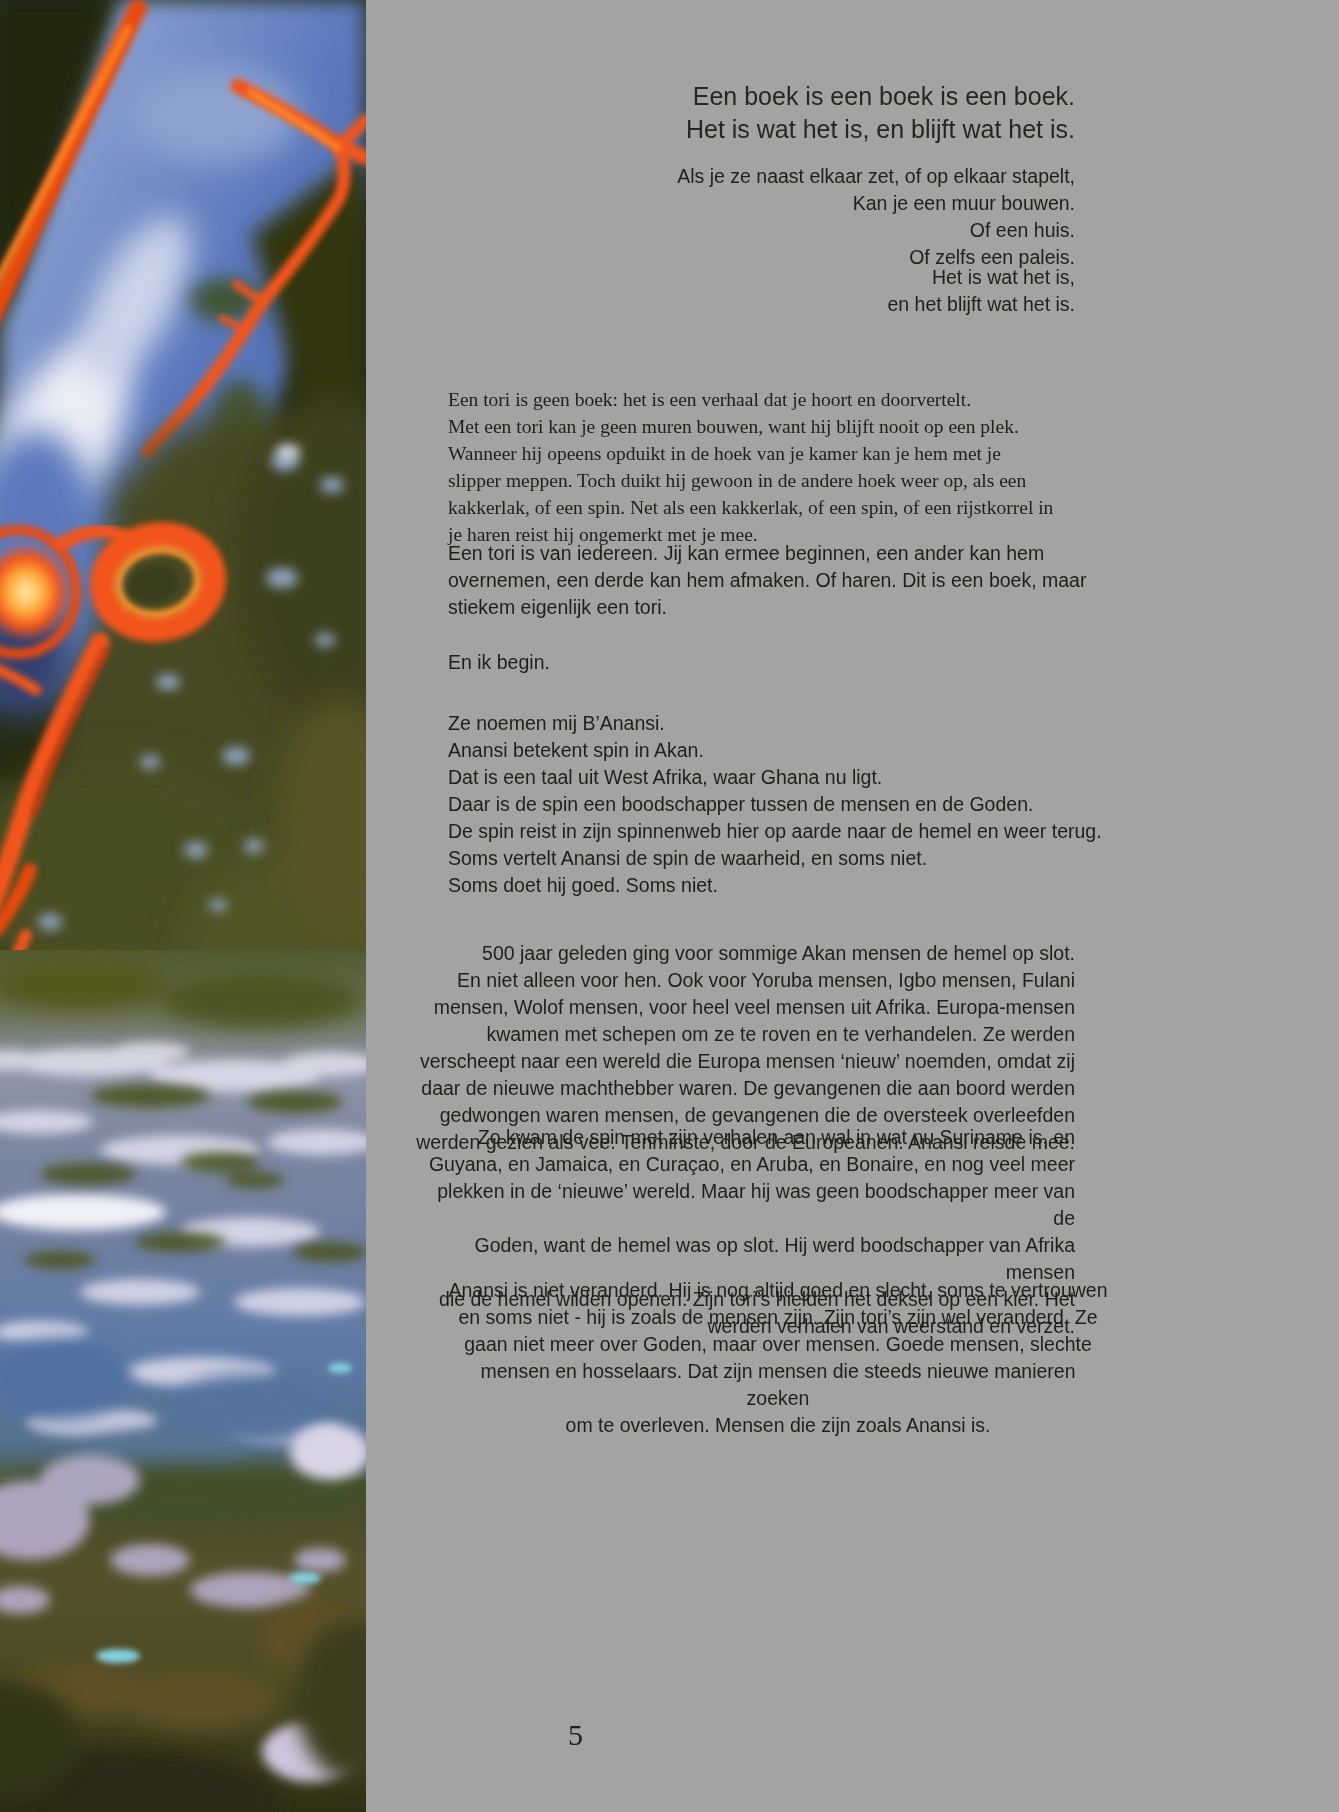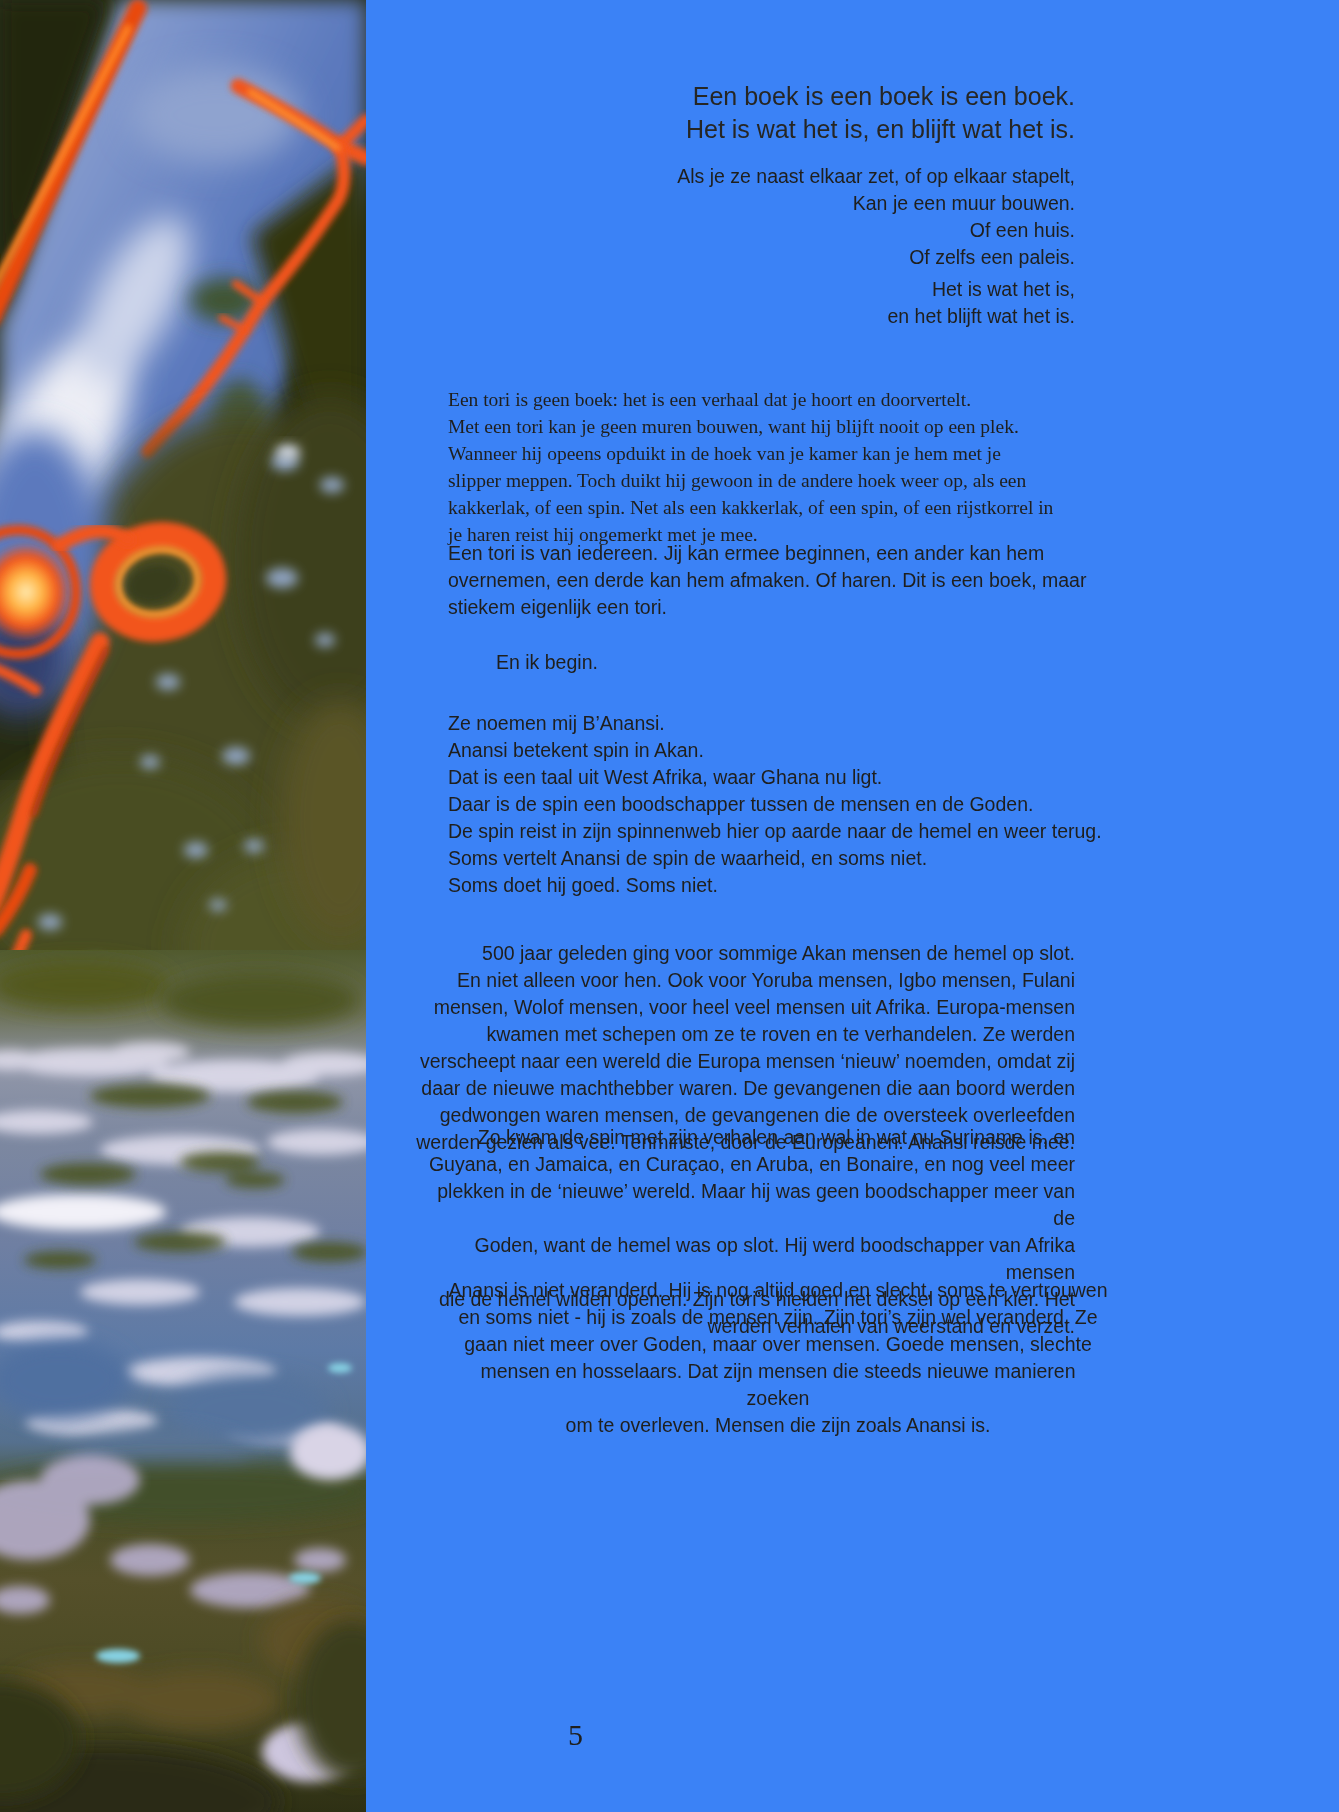--- a/index.html
+++ b/index.html
@@ -1,19 +1,19 @@
 <!DOCTYPE html>
 <html><head>
 <meta charset="utf-8">
 <style>
   html,body { margin:0; padding:0; background:#888; }
   .page {
     position:relative;
     width:1339px; height:1812px;
-    background:#3b82f6;
+    background:#a3a3a3;
     overflow:hidden;
     font-family:"Liberation Sans", sans-serif;
   }
   .artwork-wrap {
     position:absolute; left:0; top:0; width:366px; height:1812px;
     overflow:hidden;
   }
   .artwork-wrap svg { display:block; }
   .txt {
     position:absolute;
@@ -210,35 +210,35 @@
   </div>
 
   <div class="txt title r" style="top:80px; right:264px; width:500px;">Een boek is een boek is een boek.
 Het is wat het is, en blijft wat het is.</div>
 
   <div class="txt r" style="top:163px; right:264px; width:500px;">Als je ze naast elkaar zet, of op elkaar stapelt,
 Kan je een muur bouwen.
 Of een huis.
 Of zelfs een paleis.</div>
 
-  <div class="txt r" style="top:276px; right:264px; width:500px;">Het is wat het is,
+  <div class="txt r" style="top:264px; right:264px; width:500px;">Het is wat het is,
 en het blijft wat het is.</div>
 
   <div class="txt" style="top:386px; left:448px; width:690px;font-family:Liberation Serif, serif;">Een tori is geen boek: het is een verhaal dat je hoort en doorvertelt.
 Met een tori kan je geen muren bouwen, want hij blijft nooit op een plek.
 Wanneer hij opeens opduikt in de hoek van je kamer kan je hem met je
 slipper meppen. Toch duikt hij gewoon in de andere hoek weer op, als een
 kakkerlak, of een spin. Net als een kakkerlak, of een spin, of een rijstkorrel in
 je haren reist hij ongemerkt met je mee.</div>
 
   <div class="txt" style="top:540px; left:448px; width:690px;">Een tori is van iedereen. Jij kan ermee beginnen, een ander kan hem
 overnemen, een derde kan hem afmaken. Of haren. Dit is een boek, maar
 stiekem eigenlijk een tori.</div>
 
-  <div class="txt" style="top:649px; left:448px; width:690px;margin-left:48px;">En ik begin.</div>
+  <div class="txt" style="top:649px; left:448px; width:690px;">En ik begin.</div>
 
   <div class="txt" style="top:710px; left:448px; width:690px;">Ze noemen mij B’Anansi.
 Anansi betekent spin in Akan.
 Dat is een taal uit West Afrika, waar Ghana nu ligt.
 Daar is de spin een boodschapper tussen de mensen en de Goden.
 De spin reist in zijn spinnenweb hier op aarde naar de hemel en weer terug.
 Soms vertelt Anansi de spin de waarheid, en soms niet.
 Soms doet hij goed. Soms niet.</div>
 
   <div class="txt r" style="top:940px; right:264px; width:660px;">500 jaar geleden ging voor sommige Akan mensen de hemel op slot.

